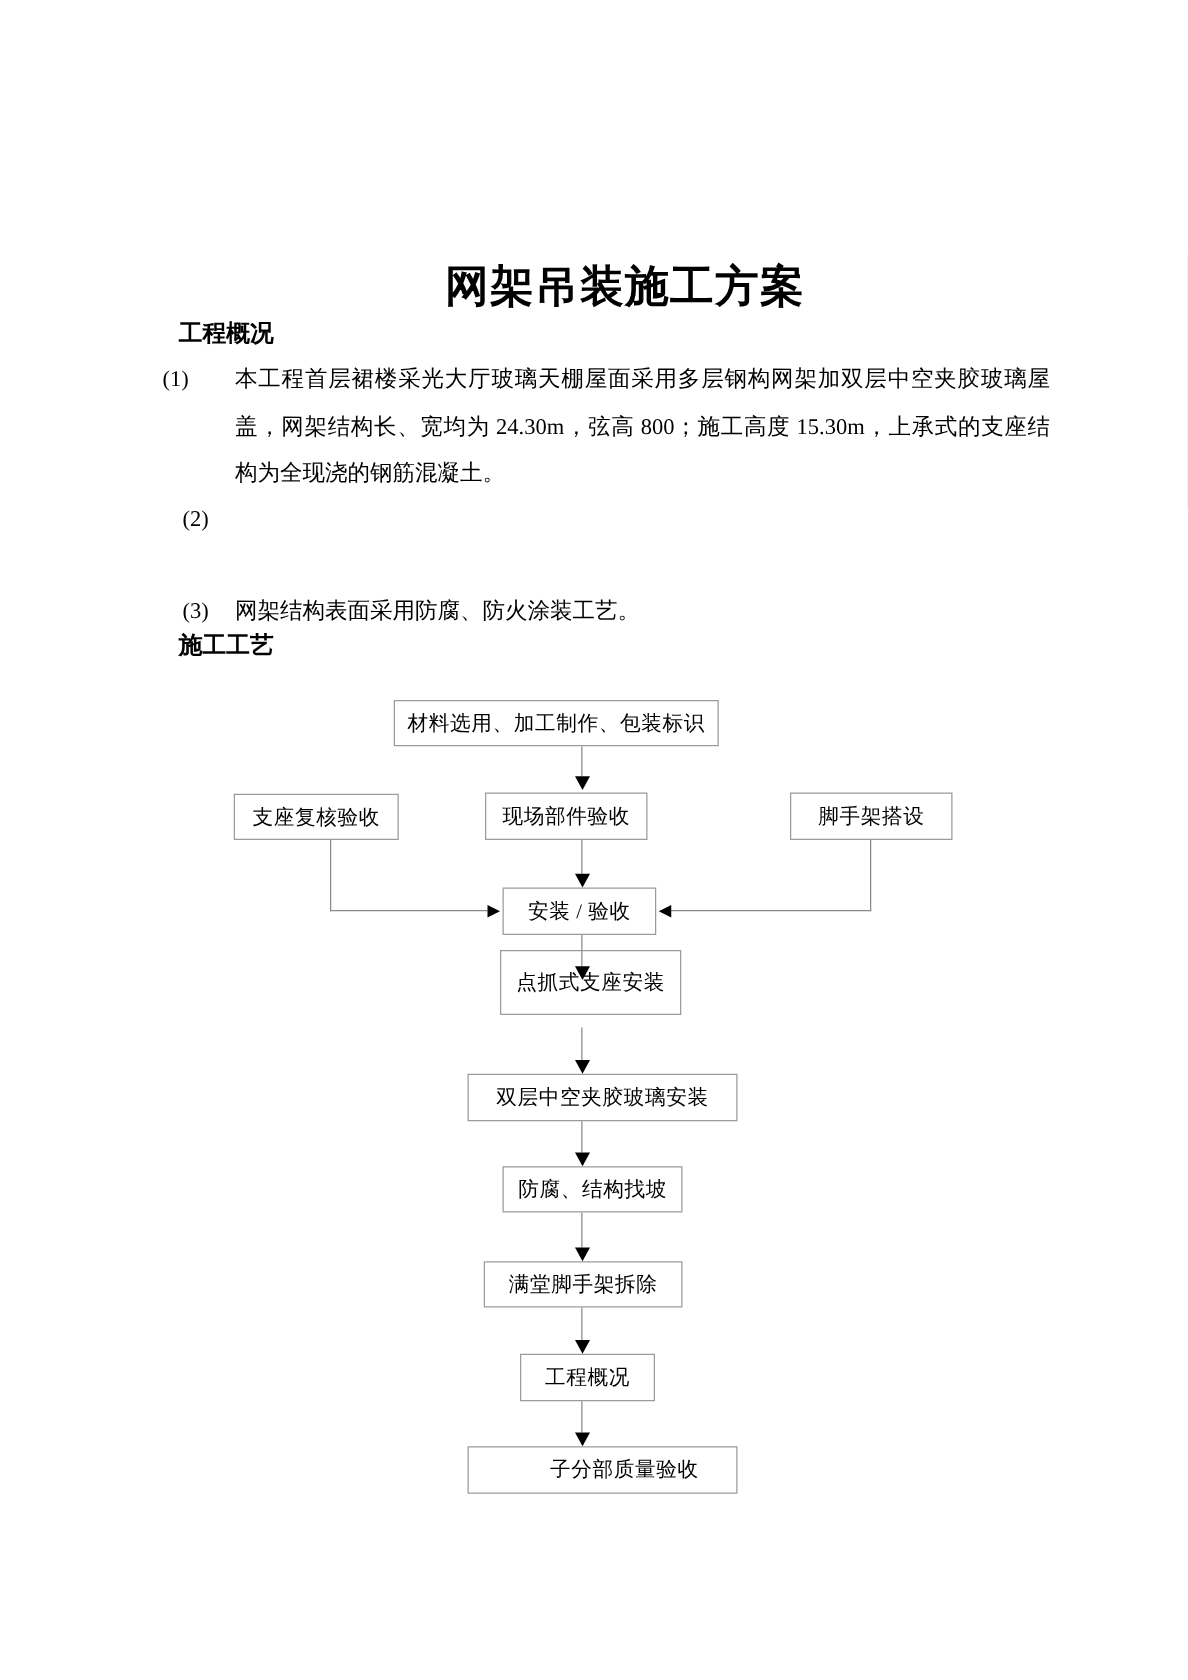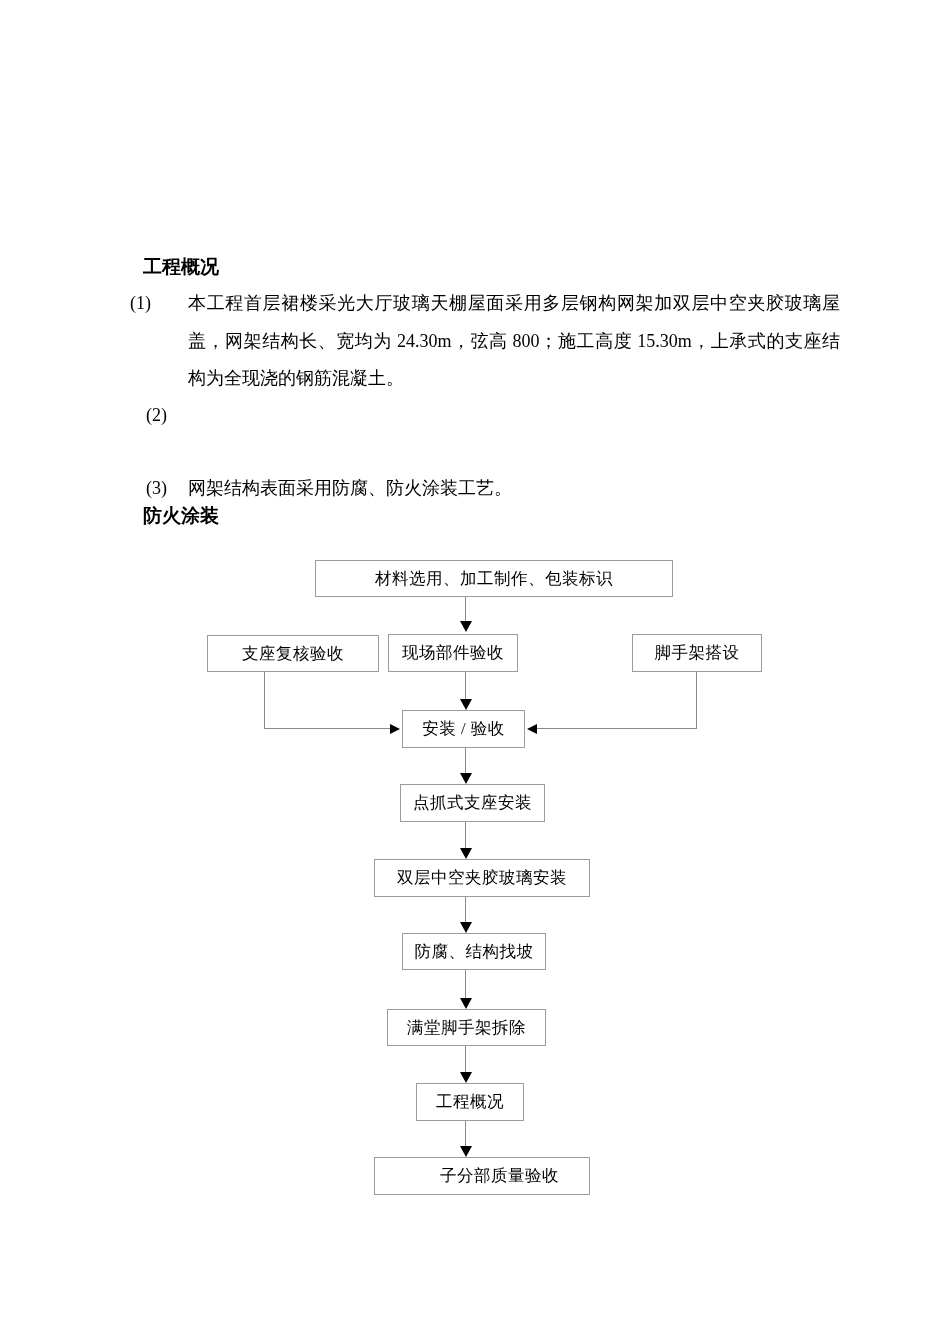--- a/index.html
+++ b/index.html
@@ -51,26 +51,26 @@
     box-sizing: border-box;
     border: 1px solid #9b9b9b;
     background: #ffffff;
     display: flex;
     align-items: center;
     justify-content: center;
     font-size: 16.5px;
     letter-spacing: 0.5px;
     white-space: nowrap;
   }
-  .n-materials        { left: 315px; top: 560px;  width: 358px; height: 37px; }
-  .n-support-review   { left: 187px; top: 635px;  width: 172px; height: 37px; margin-left: 20px; }
+  .n-materials        { left: 315px; top: 560px;  width: 260px; height: 37px; }
+  .n-support-review   { left: 187px; top: 635px;  width: 132px; height: 37px; }
   .n-site-parts       { left: 388px; top: 634px;  width: 130px; height: 38px; }
   .n-scaffold-setup   { left: 632px; top: 634px;  width: 130px; height: 38px; }
   .n-install-accept   { left: 402px; top: 710px;  width: 123px; height: 38px; }
-  .n-point-support    { left: 400px; top: 784px;  width: 145px; height: 38px; }
+  .n-point-support    { left: 400px; top: 760px;  width: 145px; height: 52px; }
   .n-glass-install    { left: 374px; top: 859px;  width: 216px; height: 38px; }
   .n-coating          { left: 402px; top: 933px;  width: 144px; height: 37px; }
   .n-scaffold-removal { left: 387px; top: 1009px; width: 159px; height: 37px; }
   .n-deformation      { left: 416px; top: 1083px; width: 108px; height: 38px; }
   .n-sub-accept       { left: 374px; top: 1157px; width: 216px; height: 38px; padding-left: 35px; }
 
   .cline { position: absolute; background: #8a8a8a; }
   .lv { width: 1px; }
   .lh { height: 1px; }
 
@@ -113,32 +113,33 @@
   .a5 { left: 465px; top: 922px; }
   .a6 { left: 465px; top: 998px; }
   .a7 { left: 465px; top: 1072px; }
   .a8 { left: 465px; top: 1146px; }
 </style>
 </head>
 <body>
 
 <div class="page">
 
+  <h1 class="abs doc-title">网架吊装施工方案</h1>
 
   <div class="abs sec-heading h-overview">工程概况</div>
 
   <span class="abs body-text item-num i1-num">(1)</span>
   <div class="abs body-text item-text i1-text">本工程首层裙楼采光大厅玻璃天棚屋面采用多层钢构网架加双层中空夹胶玻璃屋盖，网架结构长、宽均为 24.30m，弦高 800；施工高度 15.30m，上承式的支座结构为全现浇的钢筋混凝土。</div>
 
   <span class="abs body-text item-num i2-num">(2)</span>
 
   <span class="abs body-text item-num i3-num">(3)</span>
   <div class="abs body-text item-text i3-text">网架结构表面采用防腐、防火涂装工艺。</div>
 
-  <div class="abs sec-heading h-process">防火涂装</div>
+  <div class="abs sec-heading h-process">施工工艺</div>
 
   <div>
 
     <div class="node n-materials">材料选用、加工制作、包装标识</div>
     <div class="node n-support-review">支座复核验收</div>
     <div class="node n-site-parts">现场部件验收</div>
     <div class="node n-scaffold-setup">脚手架搭设</div>
     <div class="node n-install-accept">安装 / 验收</div>
     <div class="node n-point-support">点抓式支座安装</div>
     <div class="node n-glass-install">双层中空夹胶玻璃安装</div>

